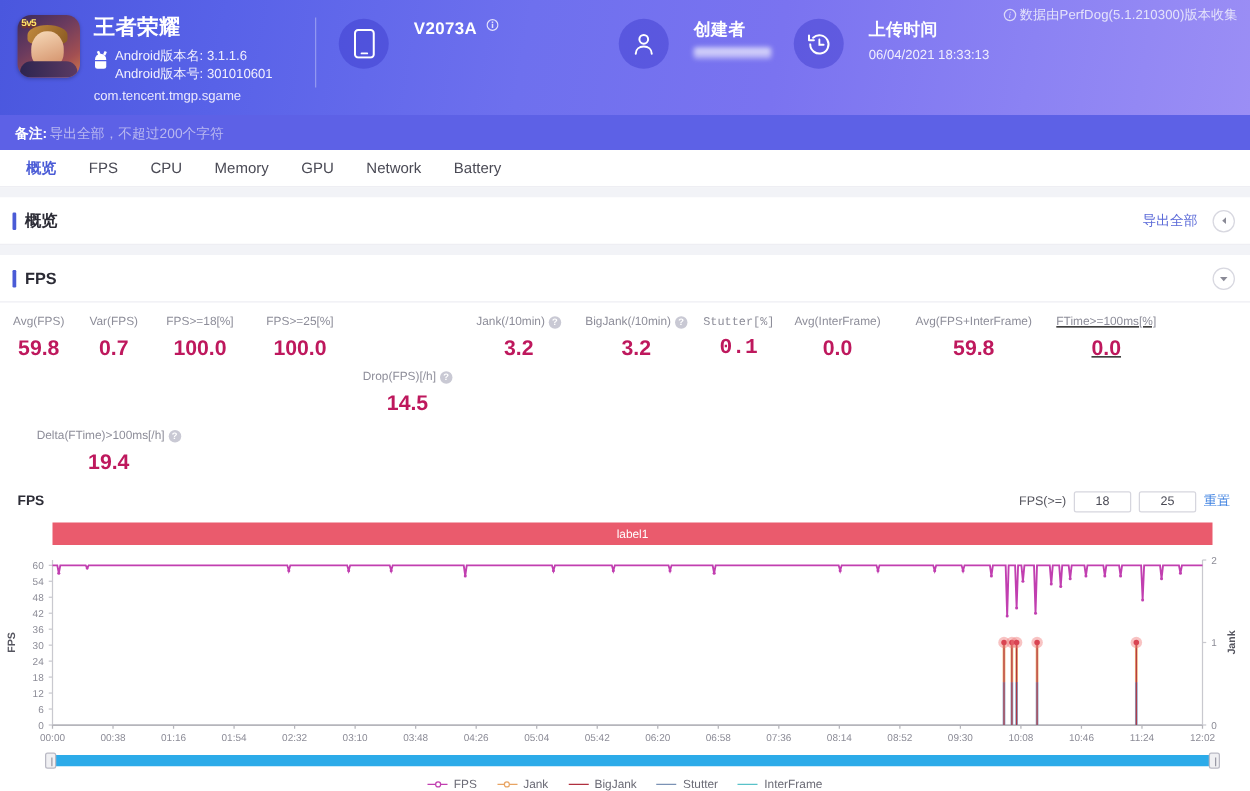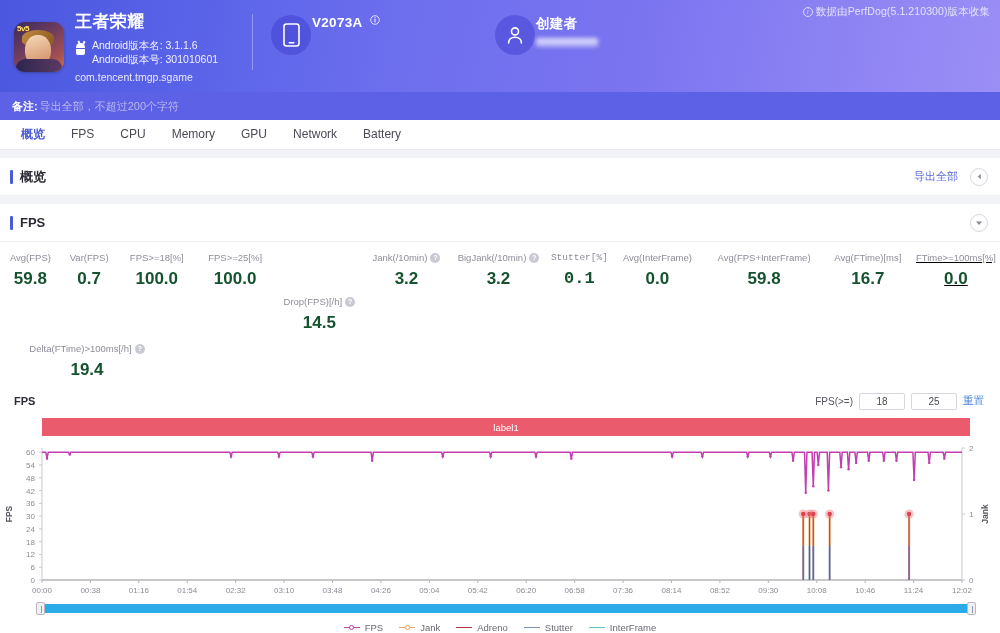--- a/index.html
+++ b/index.html
@@ -30,21 +30,21 @@
     letter-spacing: .1px;
   }
   .info-circ {
     display: inline-flex; align-items: center; justify-content: center;
     width: 10px; height: 10px; border-radius: 50%;
     border: 1px solid #dcd9f8; font-size: 7.5px; line-height: 1;
     color: #dcd9f8; font-style: italic; font-family: "Liberation Serif", serif;
   }
 
   .app-block {
-    display: flex; align-items: center;
+    display: flex; align-items: flex-start;
     padding: 12px 0 0 14px;
     width: 252px;
   }
   .app-icon {
     width: 50px; height: 50px; border-radius: 11px;
     background: linear-gradient(145deg, #3a2a5c 0%, #6b3b5e 40%, #a24f52 75%, #d0784c 100%);
     position: relative; overflow: hidden; flex: 0 0 auto;
     box-shadow: 0 1px 3px rgba(0,0,0,.25);
   }
   .app-icon .badge55 {
@@ -91,21 +91,21 @@
     background: rgba(255,255,255,.32);
   }
 
   .stat-block { display: flex; align-items: flex-start; padding-top: 15px; }
   .stat-circle {
     width: 40px; height: 40px; border-radius: 50%;
     background: rgba(56,52,200,.42);
     display: flex; align-items: center; justify-content: center;
     flex: 0 0 40px;
   }
-  .stat-txt { margin-left: 1px; }
+  .stat-txt { margin-left: 20px; }
   .stat-title { font-size: 13.5px; font-weight: bold; letter-spacing: .3px; }
   .stat-lines { font-size: 10.5px; color: #f0eefd; line-height: 1.45; margin-top: 3px; }
   .stat-sub { font-size: 10.5px; color: #f0eefd; margin-top: 5px; }
   .redacted {
     display: inline-block; width: 62px; height: 9px; margin-top: 5px;
     background: linear-gradient(180deg, rgba(255,255,255,.80), rgba(220,216,250,.55));
     filter: blur(2.2px); border-radius: 2px;
   }
   .title-info { display:inline-flex; vertical-align: 2px; margin-left: 4px; }
 
@@ -158,21 +158,21 @@
   .metric-label {
     font-size: 9.5px; color: #8d8d99; white-space: nowrap;
     display: flex; align-items: center; gap: 3px;
   }
   .q-mark {
     display: inline-flex; align-items: center; justify-content: center;
     width: 10px; height: 10px; border-radius: 50%;
     background: #c9c9d4; color: #fff; font-size: 7.5px; font-weight: bold;
     line-height: 1;
   }
-  .metric-value { font-size: 17px; font-weight: bold; color: #14532d; margin-top: 6px; }
+  .metric-value { font-size: 17px; font-weight: bold; color: #be185d; margin-top: 6px; }
   .metric-row2 { margin-top: 10px; padding-left: 22px; }
 
   
   .chart-wrap { padding: 6px 0 0 0; position: relative; }
   .chart-top {
     display: flex; align-items: center;
     padding: 0 16px 0 14px; height: 22px;
   }
   .chart-name { font-size: 11px; font-weight: bold; color: #2c2c36; }
   .fps-ctl { display: flex; align-items: center; gap: 6px; }
@@ -289,20 +289,33 @@
           <path d="M3.6 18c0-3.7 2.9-5.8 6.4-5.8s6.4 2.1 6.4 5.8" fill="none" stroke="#fff" stroke-width="1.6" stroke-linecap="round"></path>
         </svg>
     </div>
     <div class="stat-txt">
       <div class="stat-title">创建者</div>
       <div class="redacted"></div>
     </div>
   </div>
 
 
+  <div class="stat-block" style="padding-left:6px">
+    <div class="stat-circle">
+      <svg width="21" height="21" viewBox="0 0 21 21">
+        <path d="M3.2 10.5a7.3 7.3 0 1 0 2.3-5.3" fill="none" stroke="#fff" stroke-width="1.6" stroke-linecap="round"></path>
+        <path d="M2.2 3.3v3.9h3.9" fill="none" stroke="#fff" stroke-width="1.6" stroke-linecap="round" stroke-linejoin="round"></path>
+        <path d="M10.5 6.5v4.3h3.4" fill="none" stroke="#fff" stroke-width="1.5" stroke-linecap="round"></path>
+      </svg>
+    </div>
+    <div class="stat-txt">
+      <div class="stat-title">上传时间</div>
+      <div class="stat-sub">06/04/2021 18:33:13</div>
+    </div>
+  </div>
 </div>
 
 <div class="remark">
   <span class="rk-label">备注:</span>
   <span class="rk-ph">导出全部，不超过200个字符</span>
 </div>
 
 <div class="tabs">
   <div class="tab active">概览</div>
   <div class="tab">FPS</div>
@@ -404,26 +417,20 @@
           <div class="metric-label">
             <span>Avg(InterFrame)</span>
           </div>
           <div class="metric-value">0.0</div>
         </div>
         <div class="metric" style="width: 122px;">
           <div class="metric-label">
             <span>Avg(FPS+InterFrame)</span>
           </div>
           <div class="metric-value">59.8</div>
-        </div>
-        <div class="metric" style="width: 90px;">
-          <div class="metric-label">
-            <span>Avg(FTime)[ms]</span>
-          </div>
-          <div class="metric-value">16.7</div>
         </div>
         <div class="metric" style="width: 90px; text-decoration: underline;">
           <div class="metric-label">
             <span>FTime&gt;=100ms[%]</span>
           </div>
           <div class="metric-value">0.0</div>
         </div>
       </div>
     <div class="metric-row metric-row2" id="metric-row-2">
         <div class="metric" style="width: 130px;">
@@ -602,21 +609,21 @@
           <span class="lg-mark">
             <i style="background: rgb(232, 164, 99);"></i>
             <b style="border-color: rgb(232, 164, 99);"></b>
           </span>
           <span>Jank</span>
         </div>
         <div class="lg-item">
           <span class="lg-mark">
             <i style="background: rgb(176, 48, 63);"></i>
           </span>
-          <span>Adreno</span>
+          <span>BigJank</span>
         </div>
         <div class="lg-item">
           <span class="lg-mark">
             <i style="background: rgb(123, 146, 181);"></i>
           </span>
           <span>Stutter</span>
         </div>
         <div class="lg-item">
           <span class="lg-mark">
             <i style="background: rgb(89, 194, 201);"></i>

